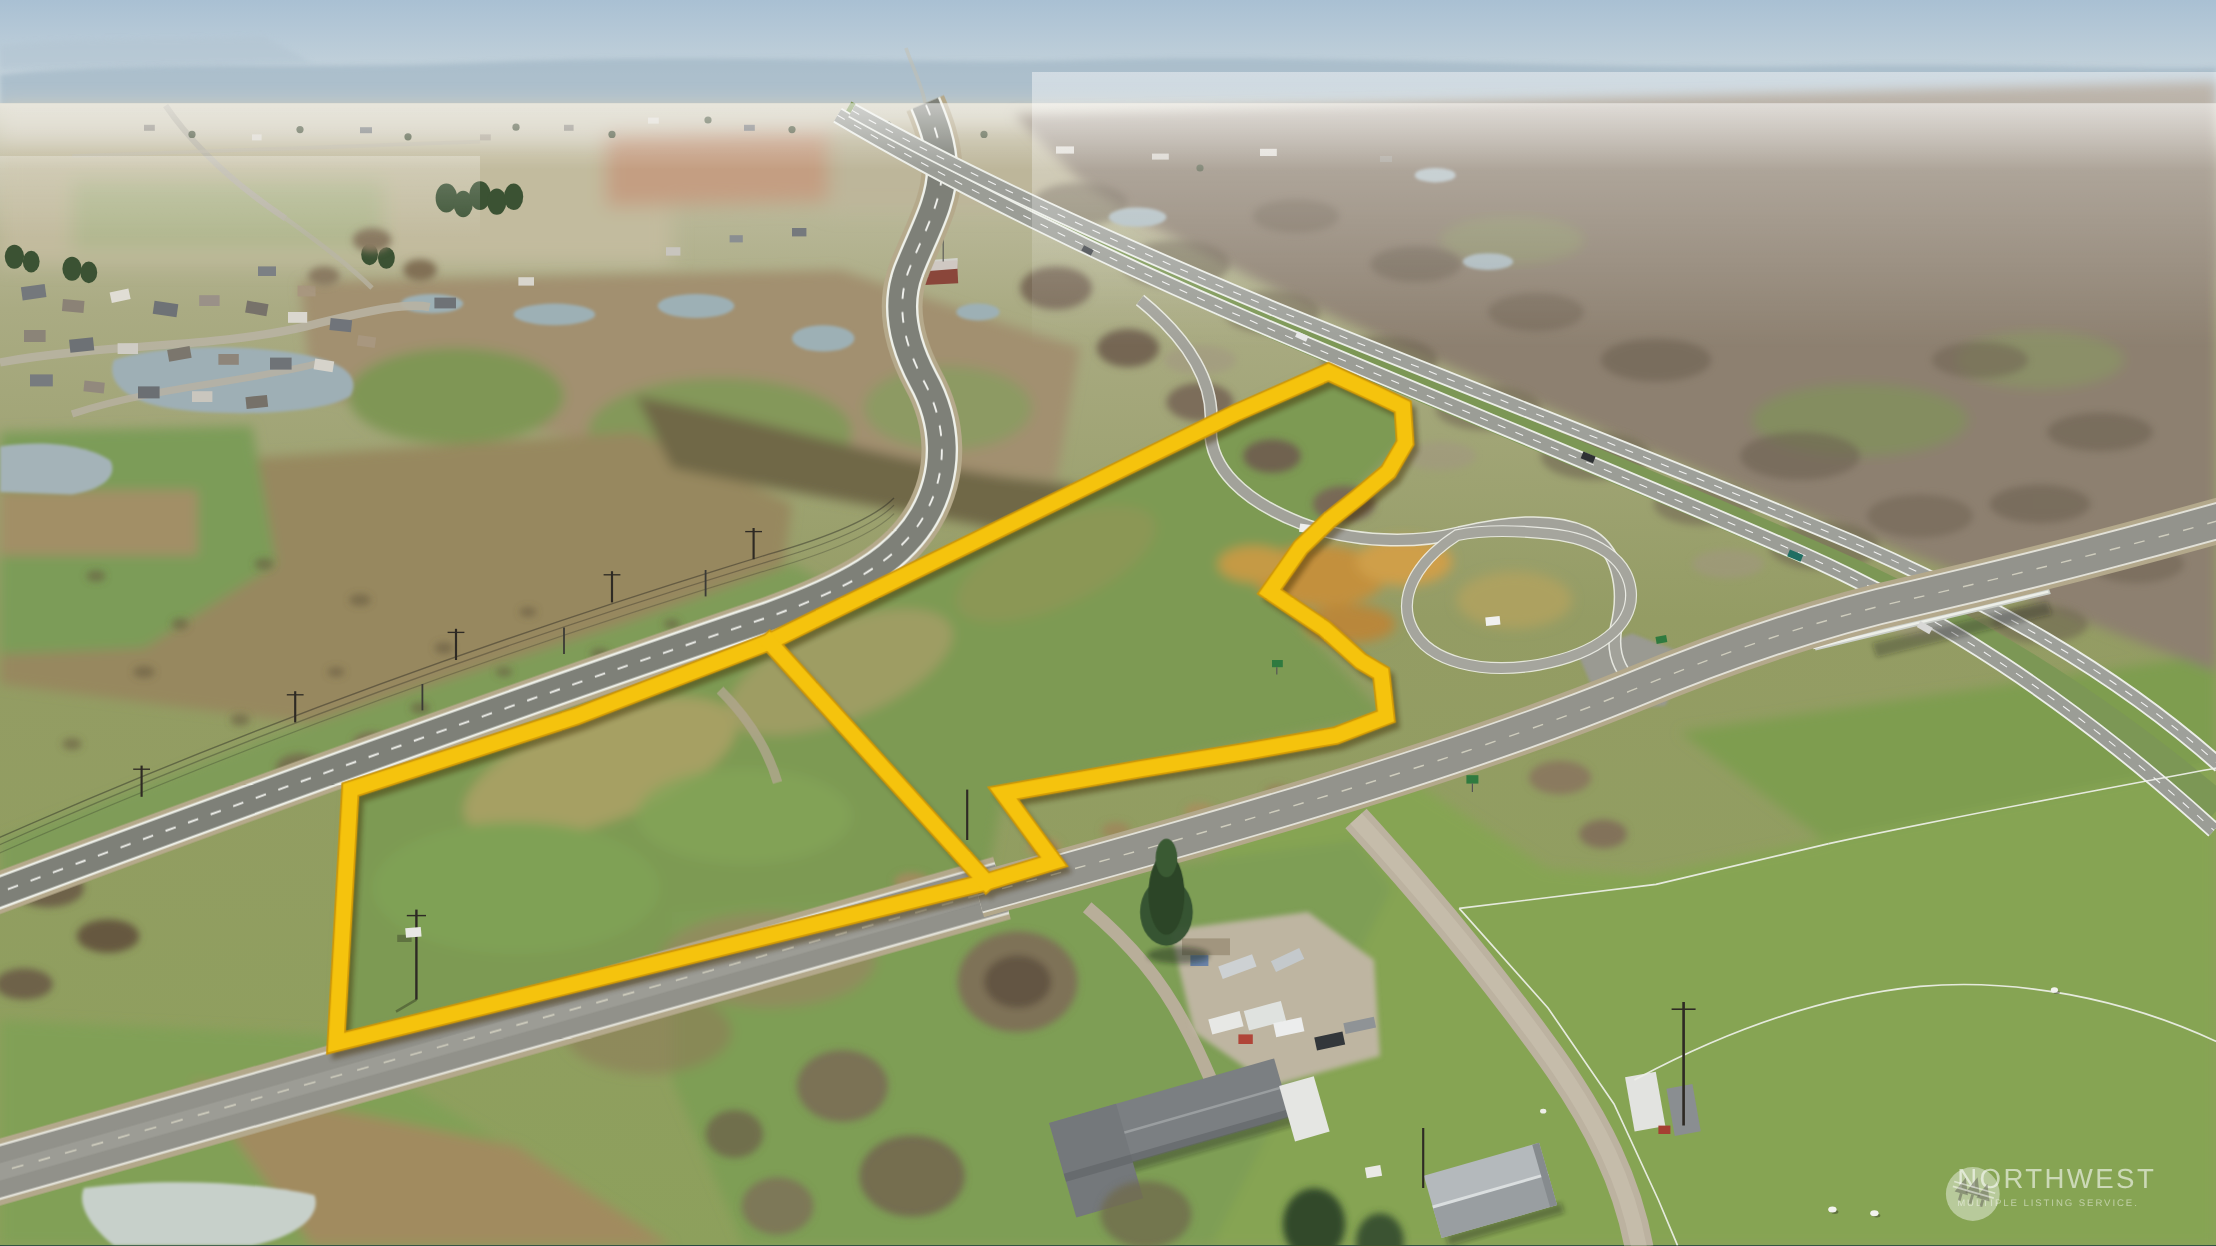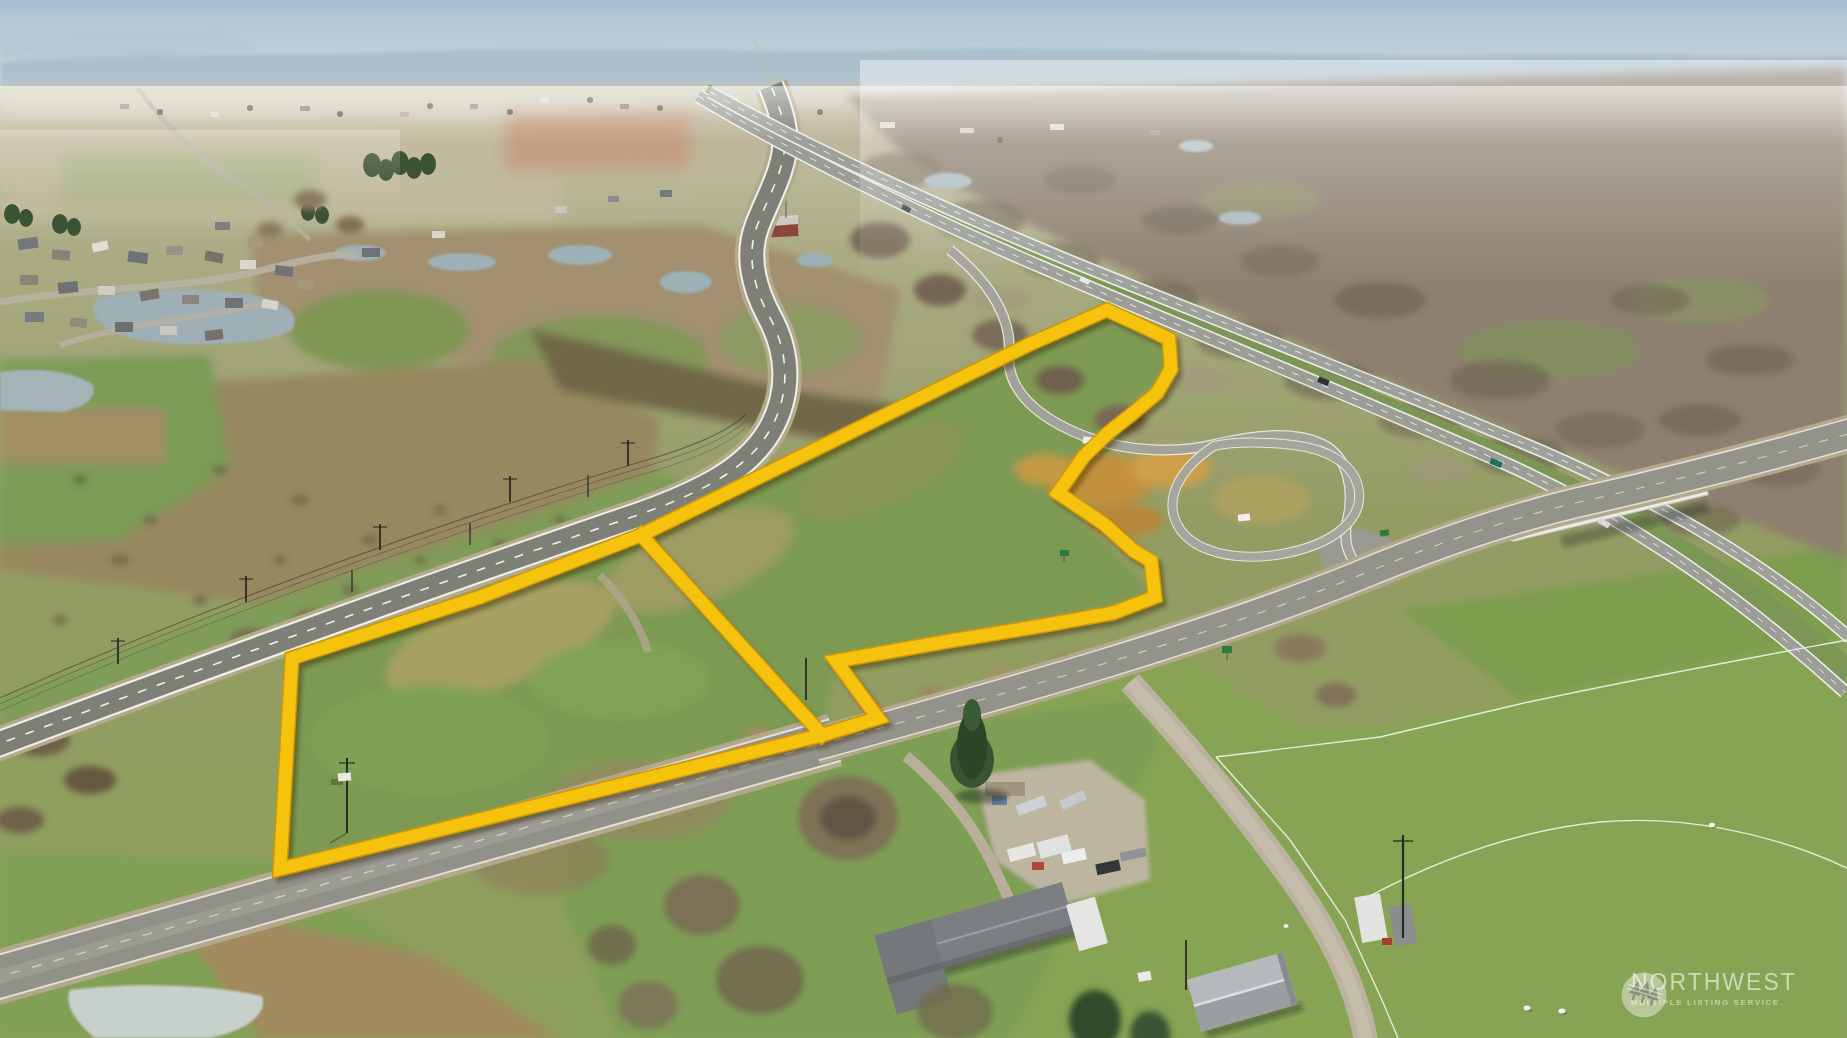--- a/index.html
+++ b/index.html
@@ -4,21 +4,21 @@
 <style>
   html,body{margin:0;padding:0;background:#1a1a1a;}
   .stage{position:relative;width:1847px;height:1038px;overflow:hidden;
          font-family:"Liberation Sans",sans-serif;background:#0f766e;padding-left:48px;}
   .stage svg{position:absolute;left:0;top:0;}
   .watermark{position:absolute;left:1620px;top:971px;display:flex;align-items:center;gap:11px;
              pointer-events:none;}
   .wm-text{display:flex;flex-direction:column;}
   .wm-brand{font-size:23px;letter-spacing:2px;font-weight:400;line-height:1;
             color:rgba(255,255,255,0.58);}
-  .wm-tagline{font-size:8px;letter-spacing:1.6px;margin-top:4px;font-weight:700;
+  .wm-tagline{font-size:8px;letter-spacing:1.6px;margin-top:4px;font-weight:400;
               color:rgba(255,255,255,0.48);}
 </style>
 </head>
 <body>
 
 <div class="stage">
 <svg width="1847" height="1038" viewBox="0 0 1847 1038">
   <defs>
     <linearGradient id="sky" x1="0" y1="0" x2="0" y2="1">
       <stop offset="0" stop-color="#a9c0d3"></stop>

